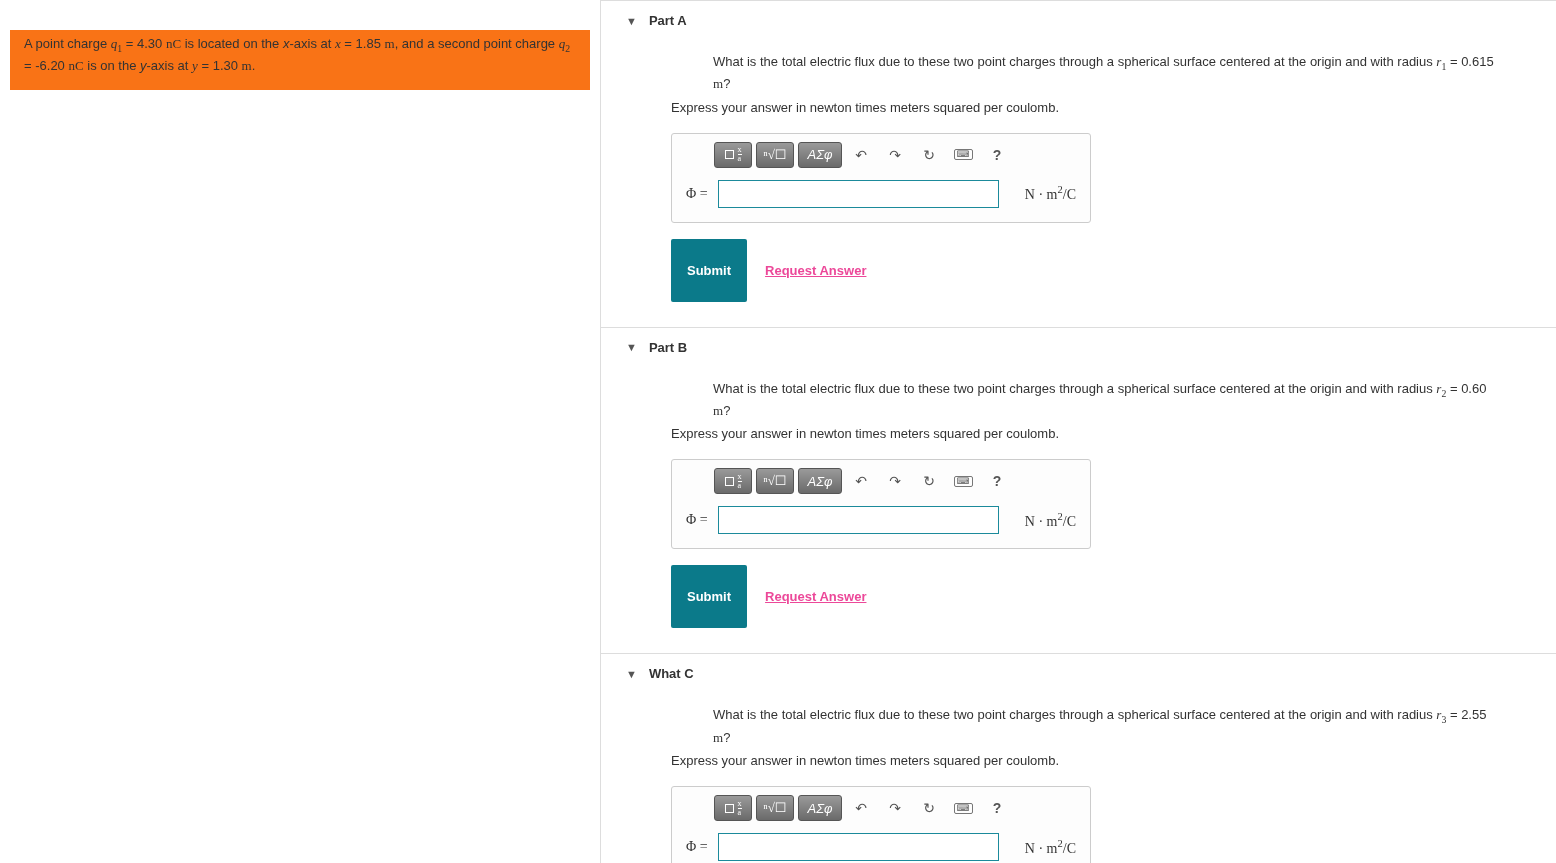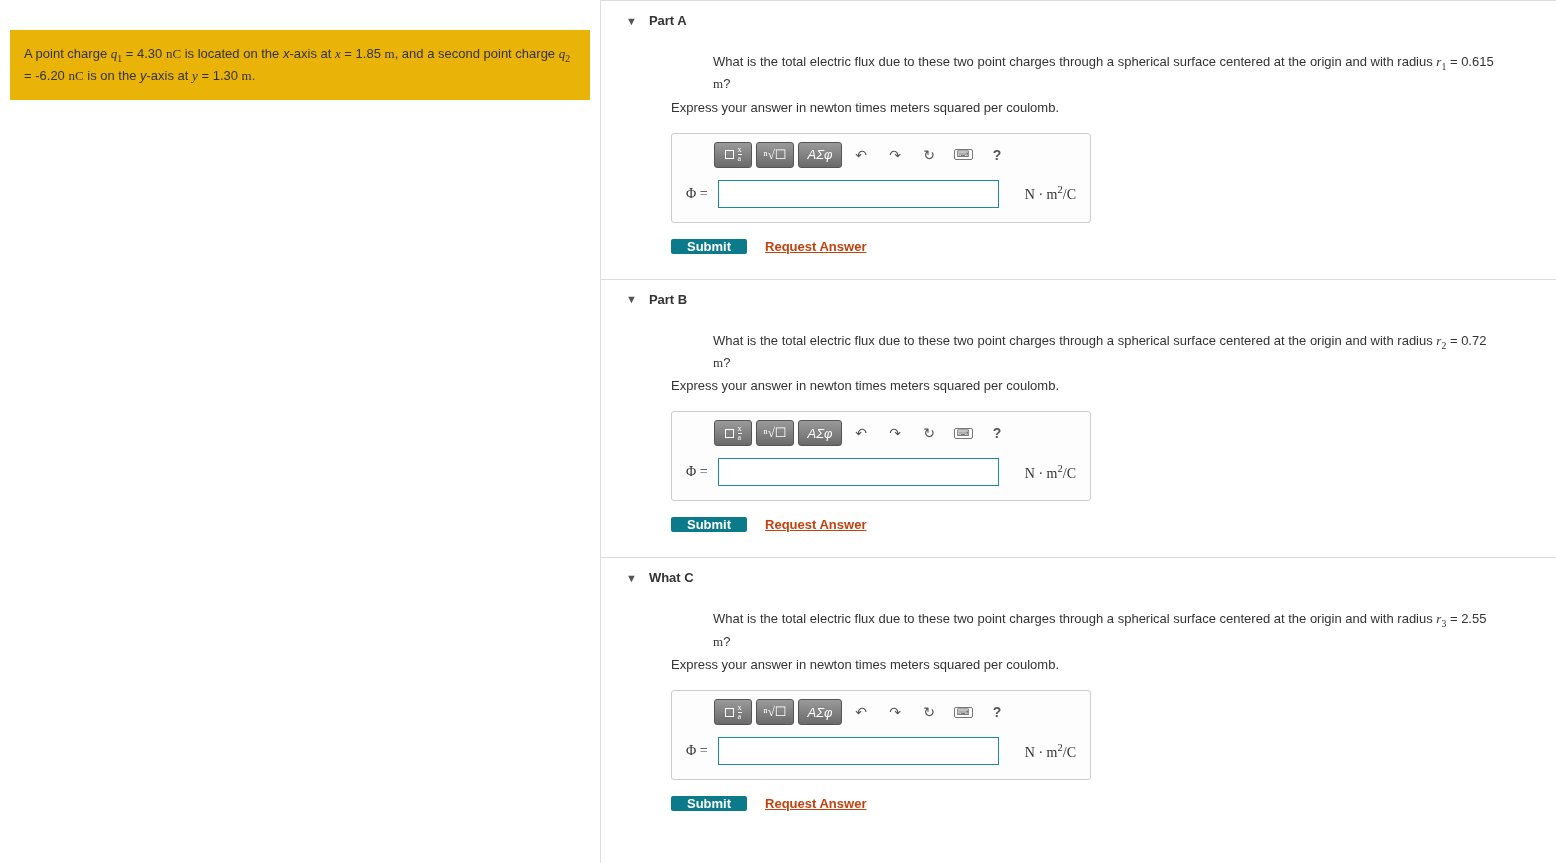--- a/index.html
+++ b/index.html
@@ -13,22 +13,22 @@
   .container {
     display: flex;
     width: 1556px;
     min-height: 863px;
   }
   .left-col {
     width: 600px;
     padding: 30px 10px 0 10px;
   }
   .problem-box {
-    background: #eab308;
-    padding: 14px 14px 14px 14px;
+    background: #f97316;
+    padding: 4px 14px 14px 14px;
     font-size: 13px;
     line-height: 1.5;
   }
   .problem-box i { font-style: italic; }
   .right-col {
     flex: 1;
     border-left: 1px solid #ddd;
     padding: 0;
   }
   .part {
@@ -134,28 +134,28 @@
   .actions {
     display: flex;
     align-items: center;
     gap: 18px;
     margin-top: 16px;
   }
   .submit-btn {
     background: #0b7a8a;
     color: #fff;
     border: none;
-    padding: 0 16px;
+    padding: 24px 16px;
     font-size: 13px;
     font-weight: bold;
     cursor: pointer;
     border-radius: 2px;
   }
   .request-link {
-    color: #c2410c;
+    color: #ec4899;
     text-decoration: underline;
     font-size: 13px;
     font-weight: bold;
     cursor: pointer;
   }
   sub { font-size: 0.75em; }
   sup { font-size: 0.75em; }
   .serif { font-family: Georgia, 'Times New Roman', serif; }
   .kbd-icon {
     border:1px solid #777; border-radius:2px; font-size:9px;
@@ -229,21 +229,21 @@
       </div>
     </div>
 
     <div class="part">
       <div class="part-header">
         <span class="caret">▼</span>
         <span>Part B</span>
       </div>
       <div class="part-body">
         <div class="question">
-          <span>What is the total electric flux due to these two point charges through a spherical surface centered at the origin and with radius </span><span class="serif"><i>r</i><sub>2</sub></span> = <span>0.72</span> <span class="serif">m</span>?
+          <span>What is the total electric flux due to these two point charges through a spherical surface centered at the origin and with radius </span><span class="serif"><i>r</i><sub>2</sub></span> = <span>0.60</span> <span class="serif">m</span>?
         </div>
         <div class="instruction">Express your answer in newton times meters squared per coulomb.</div>
 
         <div class="answer-box">
           <div class="toolbar">
             <span class="tool-btn math">
                 <span class="math-box"></span>
                 <span class="math-frac">
                   <span>x</span>
                   <span>a</span>

